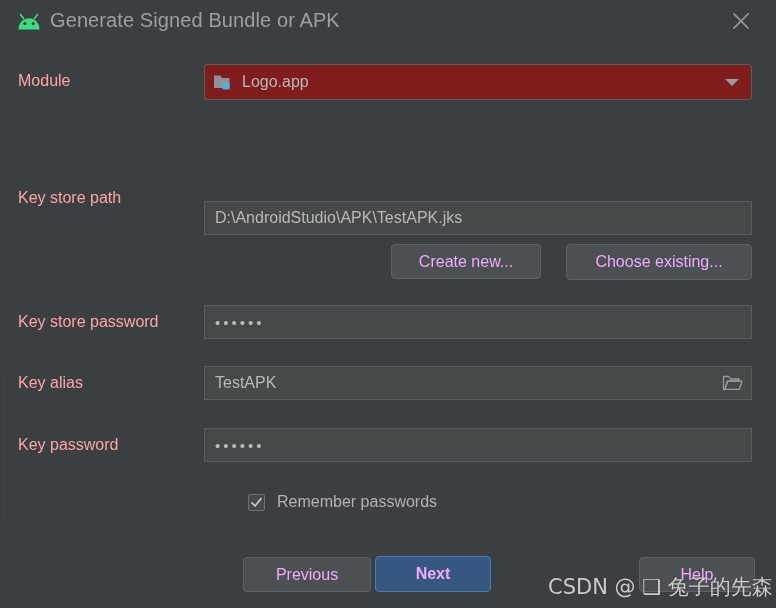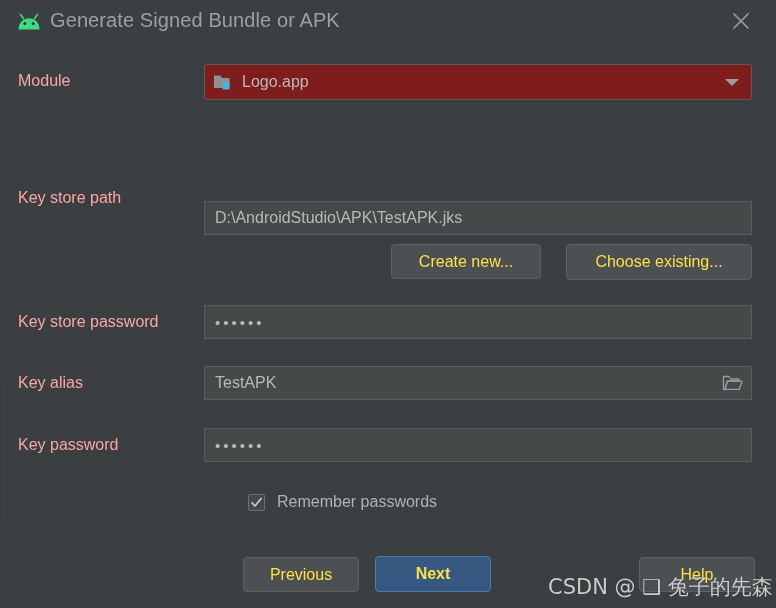--- a/index.html
+++ b/index.html
@@ -145,40 +145,40 @@
     justify-content: center;
     cursor: pointer;
   }
 
   
   .btn {
     position: absolute;
     background: #4c5052;
     border: 1px solid #5e6264;
     border-radius: 4px;
-    color: #fde047;
+    color: #f0abfc;
     font-size: 16px;
     display: flex;
     align-items: center;
     justify-content: center;
     box-sizing: border-box;
     cursor: pointer;
     white-space: nowrap;
   }
   .btn.default {
     background: #365880;
     border: 1px solid #4d7ab3;
-    color: #fde047;
+    color: #f0abfc;
     font-weight: bold;
   }
 
   #create-new-btn      { left: 391px; top: 244px; width: 150px; height: 35px; }
   #choose-existing-btn { left: 566px; top: 244px; width: 186px; height: 36px; }
 
-  #previous-btn { left: 243px; top: 557px; width: 116px; height: 35px; }
+  #previous-btn { left: 243px; top: 557px; width: 128px; height: 35px; }
   #next-btn     { left: 375px; top: 556px; width: 116px; height: 36px; }
   #cancel-btn   { left: 507px; top: 557px; width: 116px; height: 35px; }
   #help-btn     { left: 639px; top: 557px; width: 116px; height: 35px; text-align: center; }
 
   
   #remember-row {
     position: absolute;
     left: 204px;
     top: 490px;
     height: 24px;

